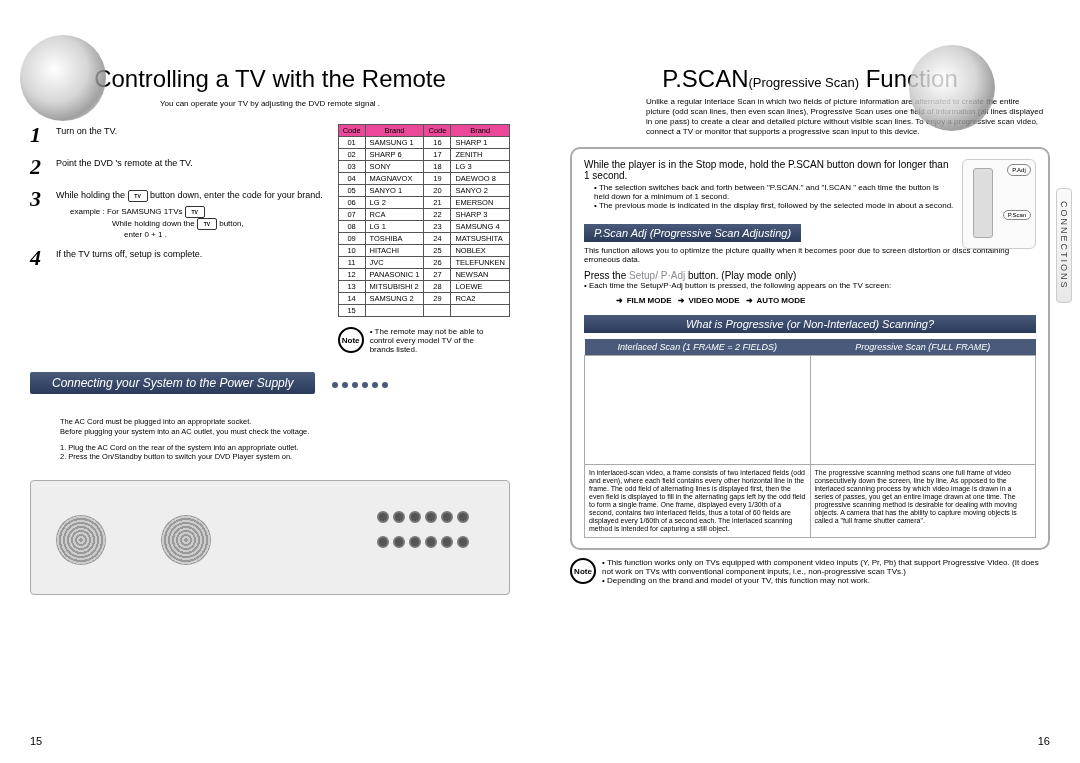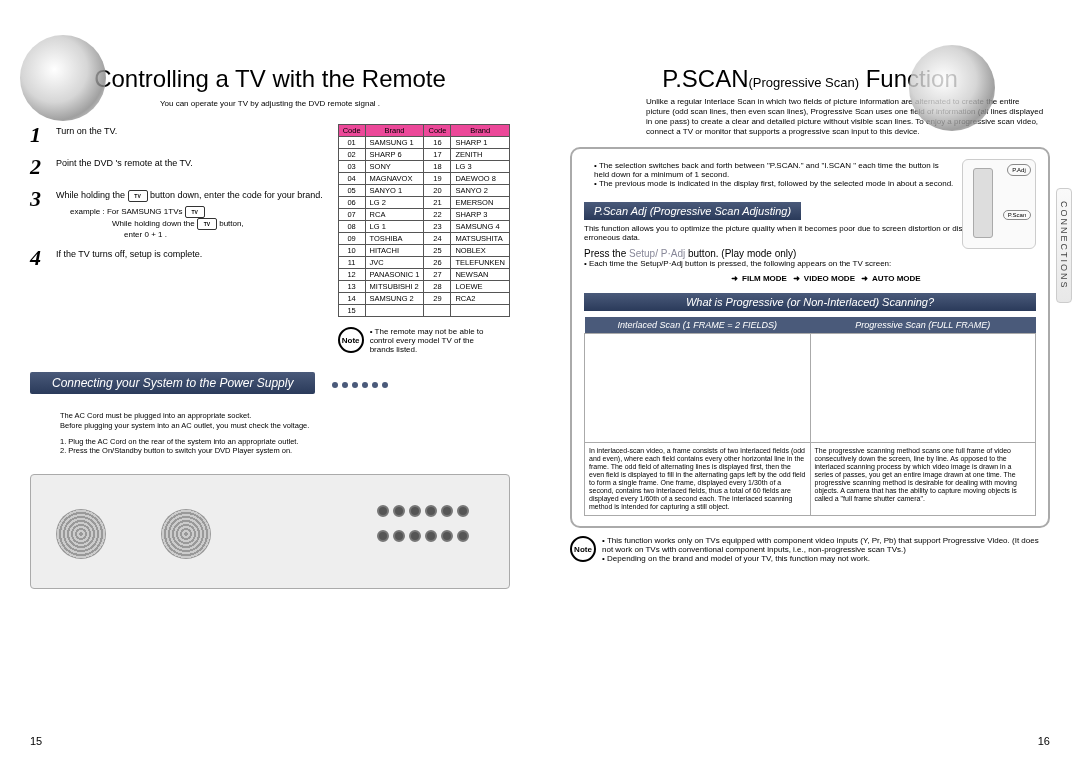--- a/index.html
+++ b/index.html
@@ -28,21 +28,21 @@
   .brand-table th { background:#ec4899; font-weight:normal; text-align:center;}
   .brand-table td.code { text-align:center; width:24px; }
 
   .note-row { display:flex; align-items:flex-start; gap:6px; font-size:8px; margin-top:10px;}
   .note-icon { width:26px; height:26px; border:2px solid #000; border-radius:50%; display:flex; align-items:center; justify-content:center; font-weight:bold; font-size:8px; flex-shrink:0;}
 
   .section-bar { background: linear-gradient(#4a5a7a,#2a3a5a); color:#fff; font-size:12px; padding:4px 22px; border-radius:2px; display:inline-block; margin-top:18px; font-style:italic;}
   .dots { display:inline-block; margin-left:10px;}
   .dots span { display:inline-block; width:6px; height:6px; background:#4a5a7a; border-radius:50%; margin-left:4px; vertical-align:middle;}
 
-  .power-box { border:none; font-size:7.5px; padding:8px 30px; margin-top:9px; line-height:1.3;}
+  .power-box { border:none; font-size:7.5px; padding:8px 30px; margin-top:15px; line-height:1.3;}
   .device-img { width:100%; height:115px; background:#eee; border:1px solid #aaa; margin-top:10px; position:relative; border-radius:4px;}
   .device-img .vent { position:absolute; width:50px; height:50px; border-radius:50%; background:repeating-radial-gradient(circle,#999,#999 2px,#ccc 2px,#ccc 4px); top:34px; }
   .v1 { left:25px; } .v2 { left:130px; }
   .device-img .jacks { position:absolute; right:40px; top:30px; display:flex; gap:4px;}
   .device-img .jacks .jack { width:12px; height:12px; border-radius:50%; border:2px solid #777; background:#555;}
   .device-img .jacks-row2 { top:55px; }
 
   .page-num { position:absolute; bottom:16px; font-size:11px; }
   .page-num-l { left:30px; } .page-num-r { right:30px; }
 
@@ -55,21 +55,21 @@
   .pscan-frame { border:2px solid #aaa; border-radius:10px; padding:10px 12px; position:relative; }
   .remote-diag { position:absolute; right:12px; top:10px; width:74px; height:90px; border:1px solid #ccc; border-radius:6px; background:#fafafa;}
   .remote-diag .lbl1 { position:absolute; right:4px; top:4px; width:24px; height:12px; border:1px solid #888; border-radius:8px; font-size:6px; text-align:center; line-height:10px;}
   .remote-diag .lbl2 { position:absolute; right:4px; top:50px; width:28px; height:10px; border:1px solid #888; border-radius:6px; font-size:6px; text-align:center; line-height:8px;}
   .remote-diag .body { position:absolute; left:10px; top:8px; width:20px; height:70px; background:#ddd; border:1px solid #aaa; border-radius:3px;}
 
   .hold-text { font-size:10px; margin-right:80px;}
   .sub-bullets { font-size:8px; margin-left:10px; margin-top:2px;}
 
   .adj-bar { background:linear-gradient(#4a5a7a,#2a3a5a); color:#fff; font-size:11px; padding:3px 10px; margin-top:14px; display:inline-block; font-style:italic;}
-  .arrow-line { font-size:8px; font-weight:bold; margin:6px 0 6px 28px;text-align:center;}
+  .arrow-line { font-size:8px; font-weight:bold; margin:6px 0 6px 28px;}
   .arrow-line .arr { margin:0 4px;}
 
   .whatis-bar { background:linear-gradient(#4a5a7a,#2a3a5a); color:#fff; font-size:11px; padding:3px 10px; display:block; text-align:center; margin-top:10px; font-style:italic;}
   .scan-table { width:100%; border-collapse:collapse; margin-top:6px;}
   .scan-table th { background:#4a5a7a; color:#fff; font-size:9px; font-weight:normal; padding:3px; font-style:italic; width:50%;}
   .scan-table td { border:1px solid #aaa; vertical-align:top; padding:4px; width:50%;}
   .scan-img { width:100%; height:100px; background:#fff; }
   .scan-desc { font-size:7px; line-height:1.15;}
 
   .side-tab { position:absolute; right:8px; top:188px; writing-mode:vertical-rl; font-size:9px; letter-spacing:2px; color:#444; background: linear-gradient(#fafafa,#e8e8e8); border:1px solid #ccc; border-radius:4px; padding:6px 2px; height:115px; text-align:center;}
@@ -280,20 +280,21 @@
     </h1>
     <div class="intro">Unlike a regular Interlace Scan in which two fields of picture information are alternated to create the entire picture (odd scan lines, then even scan lines), Progressive Scan uses one field of information (all lines displayed in one pass) to create a clear and detailed picture without visible scan lines. To enjoy a progressive scan video, connect a TV or monitor that supports a progressive scan input to this device.</div>
 
     <div class="pscan-frame">
       <div class="remote-diag">
         <div class="body"></div>
         <div class="lbl1">P.Adj</div>
         <div class="lbl2">P.Scan</div>
       </div>
 
+      <div class="hold-text">While the player is in the Stop mode, hold the P.SCAN button down for longer than 1 second.</div>
       <ul class="small sub-bullets" style="margin-right:80px;">
         <li>The selection switches back and forth between "P.SCAN." and "I.SCAN " each time the button is held down for a minimum of 1 second.</li>
         <li>The previous mode is indicated in the display first, followed by the selected mode in about a second.</li>
       </ul>
 
       <div class="adj-bar">P.Scan Adj (Progressive Scan Adjusting)</div>
       <div style="font-size:8px; margin-top:4px;">This function allows you to optimize the picture quality when it becomes poor due to screen distortion or discs containing erroneous data.</div>
       <div style="font-size:10px; margin-top:6px;">
         <span>Press the</span>
         <span style="color:#889;">Setup/ P·Adj</span>

